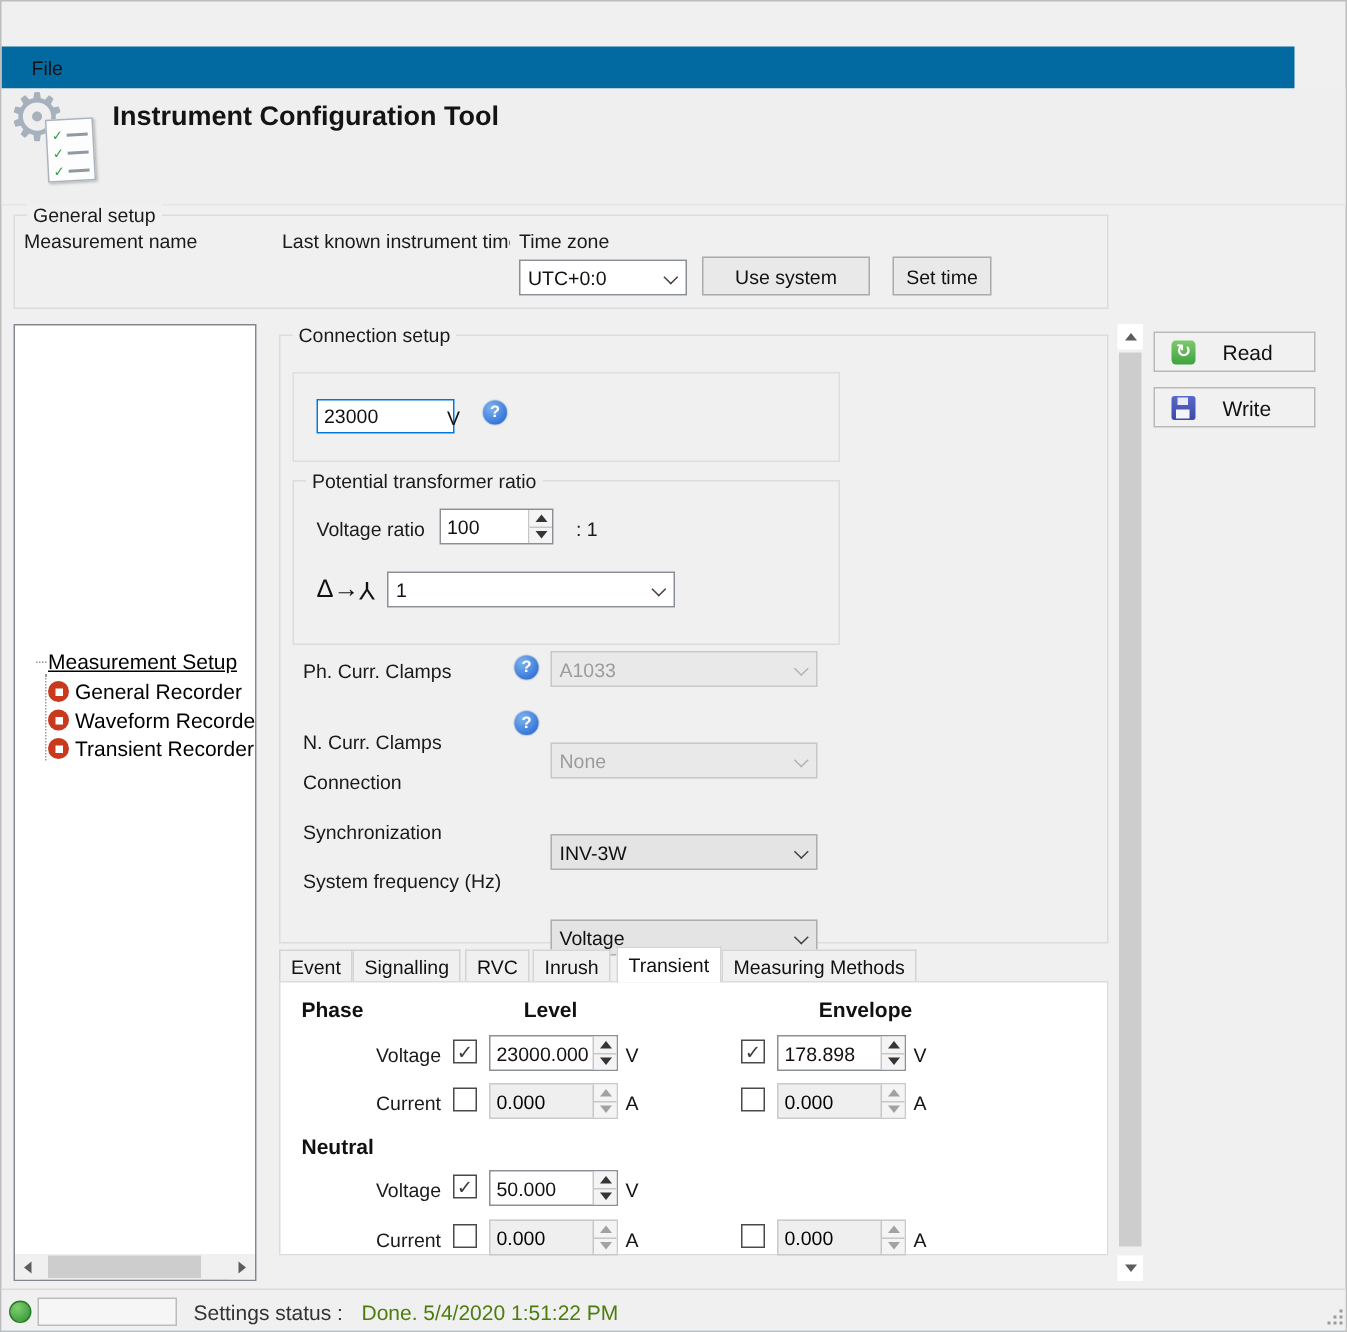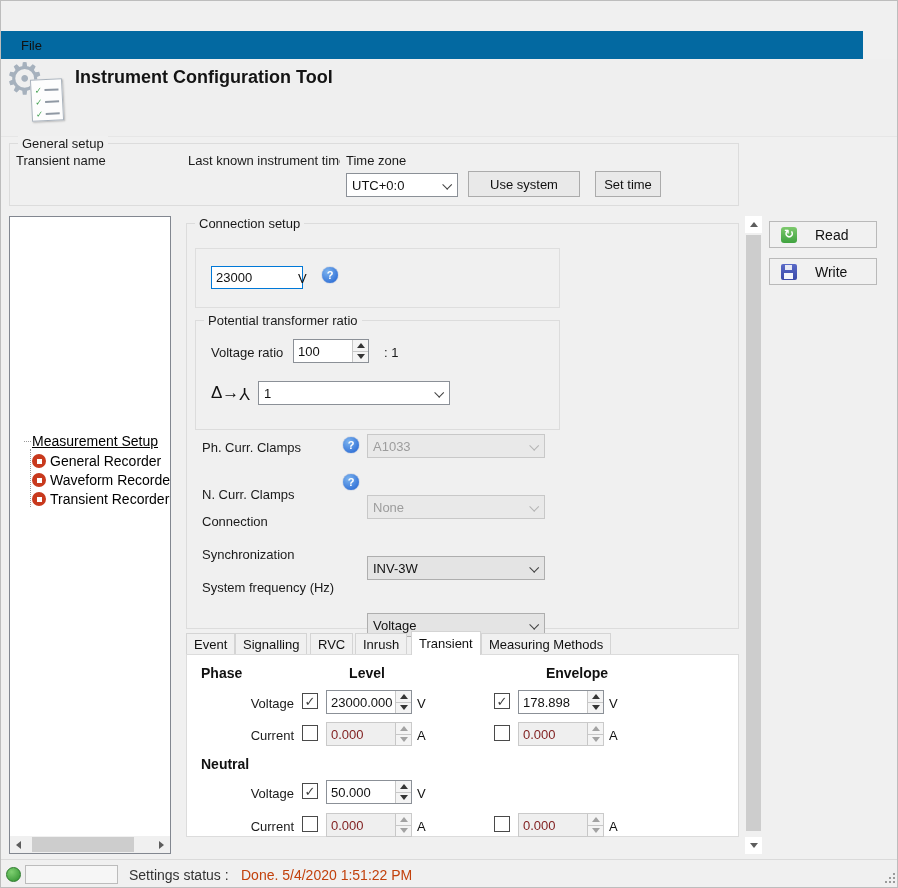--- a/index.html
+++ b/index.html
@@ -52,21 +52,21 @@
 
   
   .spin { display:flex; height:24px; background:#fff; border:1px solid #8b9097; }
   .spin .spin-val { flex:1; font-size:13px; color:#111; padding:4px 0 0 4px; overflow:hidden; white-space:nowrap; }
   .spin .spin-btns { width:16px; display:flex; flex-direction:column; border-left:1px solid #c7c7c7; }
   .spin .sb { flex:1; background:#f4f4f4; display:flex; align-items:center; justify-content:center; }
   .spin .sb + .sb { border-top:1px solid #c7c7c7; }
   .tri-up { width:0; height:0; border-left:4px solid transparent; border-right:4px solid transparent; border-bottom:5px solid #353535; }
   .tri-dn { width:0; height:0; border-left:4px solid transparent; border-right:4px solid transparent; border-top:5px solid #353535; }
   .spin.disabled { background:#efefef; border-color:#cacaca; }
-  .spin.disabled .spin-val { color:#7f1d1d; }
+  .spin.disabled .spin-val { color:#000000; }
   .spin.disabled .tri-up { border-bottom-color:#a2a2a2; }
   .spin.disabled .tri-dn { border-top-color:#a2a2a2; }
 
   
   .cb { width:16px; height:16px; background:#fff; border:1px solid #4a4a4a; display:flex; align-items:center; justify-content:center; }
   .cb .mark { display:none; font-style:normal; font-size:13px; line-height:13px; color:#3d3d3d; font-weight:bold; }
   .cb.checked .mark { display:block; }
 
   
   .help { width:16px; height:16px; border-radius:50%; background:radial-gradient(circle at 35% 30%, #7db4ef, #1d5fd0); color:#fff; font-size:11px; font-weight:bold; display:flex; align-items:center; justify-content:center; box-shadow:0 0 1px #1c50a8; }
@@ -101,21 +101,21 @@
   .ic-read { width:16px; height:16px; border-radius:3px; background:linear-gradient(#7dc96d,#3fa23f); color:#fff; font-size:12px; line-height:15px; text-align:center; font-weight:bold; }
   .ic-write { position:relative; width:16px; height:16px; border-radius:2px; background:linear-gradient(#5a6ac8,#3a49a8); }
   .ic-write::before { content:""; position:absolute; left:4px; top:1px; width:7px; height:5px; background:#e8eaf5; }
   .ic-write::after { content:""; position:absolute; left:3px; bottom:1px; width:9px; height:6px; background:#f5f6fb; }
 
   
   .statusbar { left:0; top:858px; width:898px; height:30px; background:#f0f0f0; border-top:1px solid #dadada; border-bottom:2px solid #a9c9e8; }
   .status-dot { position:absolute; left:5px; top:7px; width:15px; height:15px; border-radius:50%; background:radial-gradient(circle at 35% 30%, #7fd071, #2e8f2e); border:1px solid #2a7a2a; }
   .status-progress { position:absolute; left:24px; top:5px; width:93px; height:19px; background:#f6f6f6; border:1px solid #bcbcbc; }
   .status-label { position:absolute; left:128px; top:7px; font-size:14px; color:#333; }
-  .status-value { position:absolute; left:240px; top:7px; font-size:14px; color:#c2410c; }
+  .status-value { position:absolute; left:240px; top:7px; font-size:14px; color:#4d7c0f; }
   .grip { position:absolute; right:4px; bottom:4px; width:10px; height:10px; }
   .grip i { position:absolute; width:2px; height:2px; background:#9a9a9a; }
 </style>
 </head>
 <body>
 
 <div id="app">
 
 
   <div class="abs menubar">
@@ -138,21 +138,21 @@
             <i class="chk">✓</i>
             <i class="ln"></i>
           </span>
       </span>
     </div>
     <div class="abs hdr-title">Instrument Configuration Tool</div>
   </div>
 
   <div class="abs grp" style="left:8px; top:142px; width:730px; height:63px;">
     <span class="grp-legend">General setup</span>
-    <span class="abs lbl" style="left:6px; top:9px;">Transient name</span>
+    <span class="abs lbl" style="left:6px; top:9px;">Measurement name</span>
     <span class="abs lbl" style="left:178px; top:9px; width:152px; overflow:hidden;">Last known instrument time</span>
     <span class="abs lbl" style="left:336px; top:9px;">Time zone</span>
     <div class="abs combo" style="left:336px; top:29px; width:112px;">
       <span>UTC+0:0</span>
       <i class="chev"></i>
     </div>
     <div class="abs btn" style="left:458px; top:27px; width:112px; height:26px;">Use system</div>
     <div class="abs btn" style="left:585px; top:27px; width:66px; height:26px;">Set time</div>
   </div>
 

